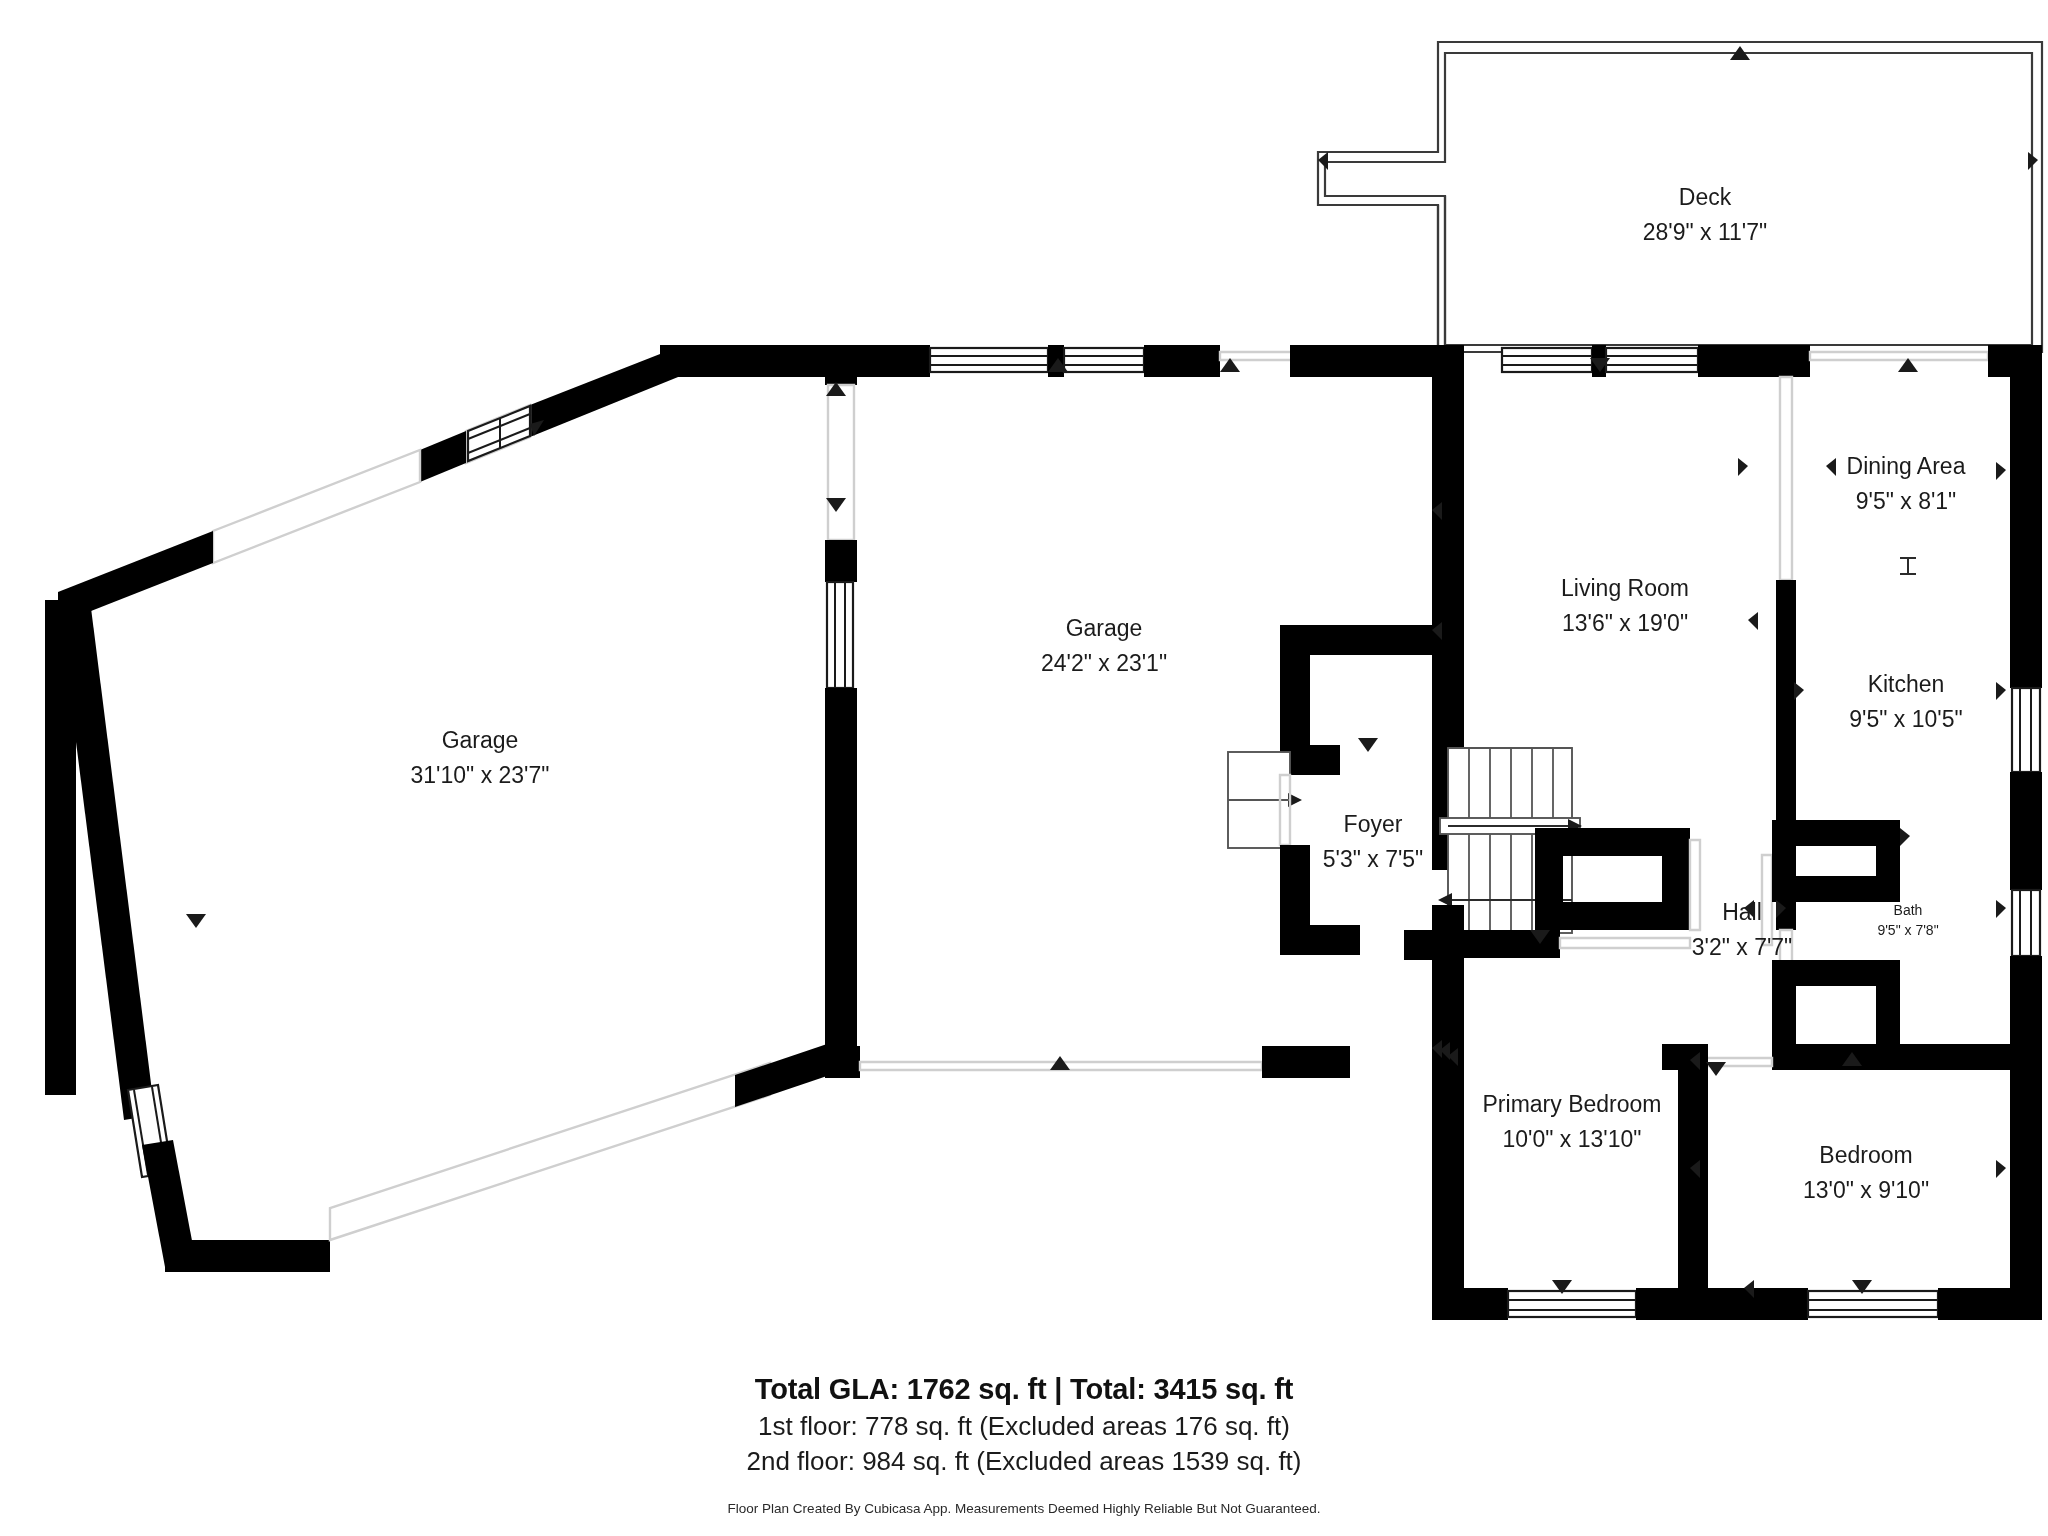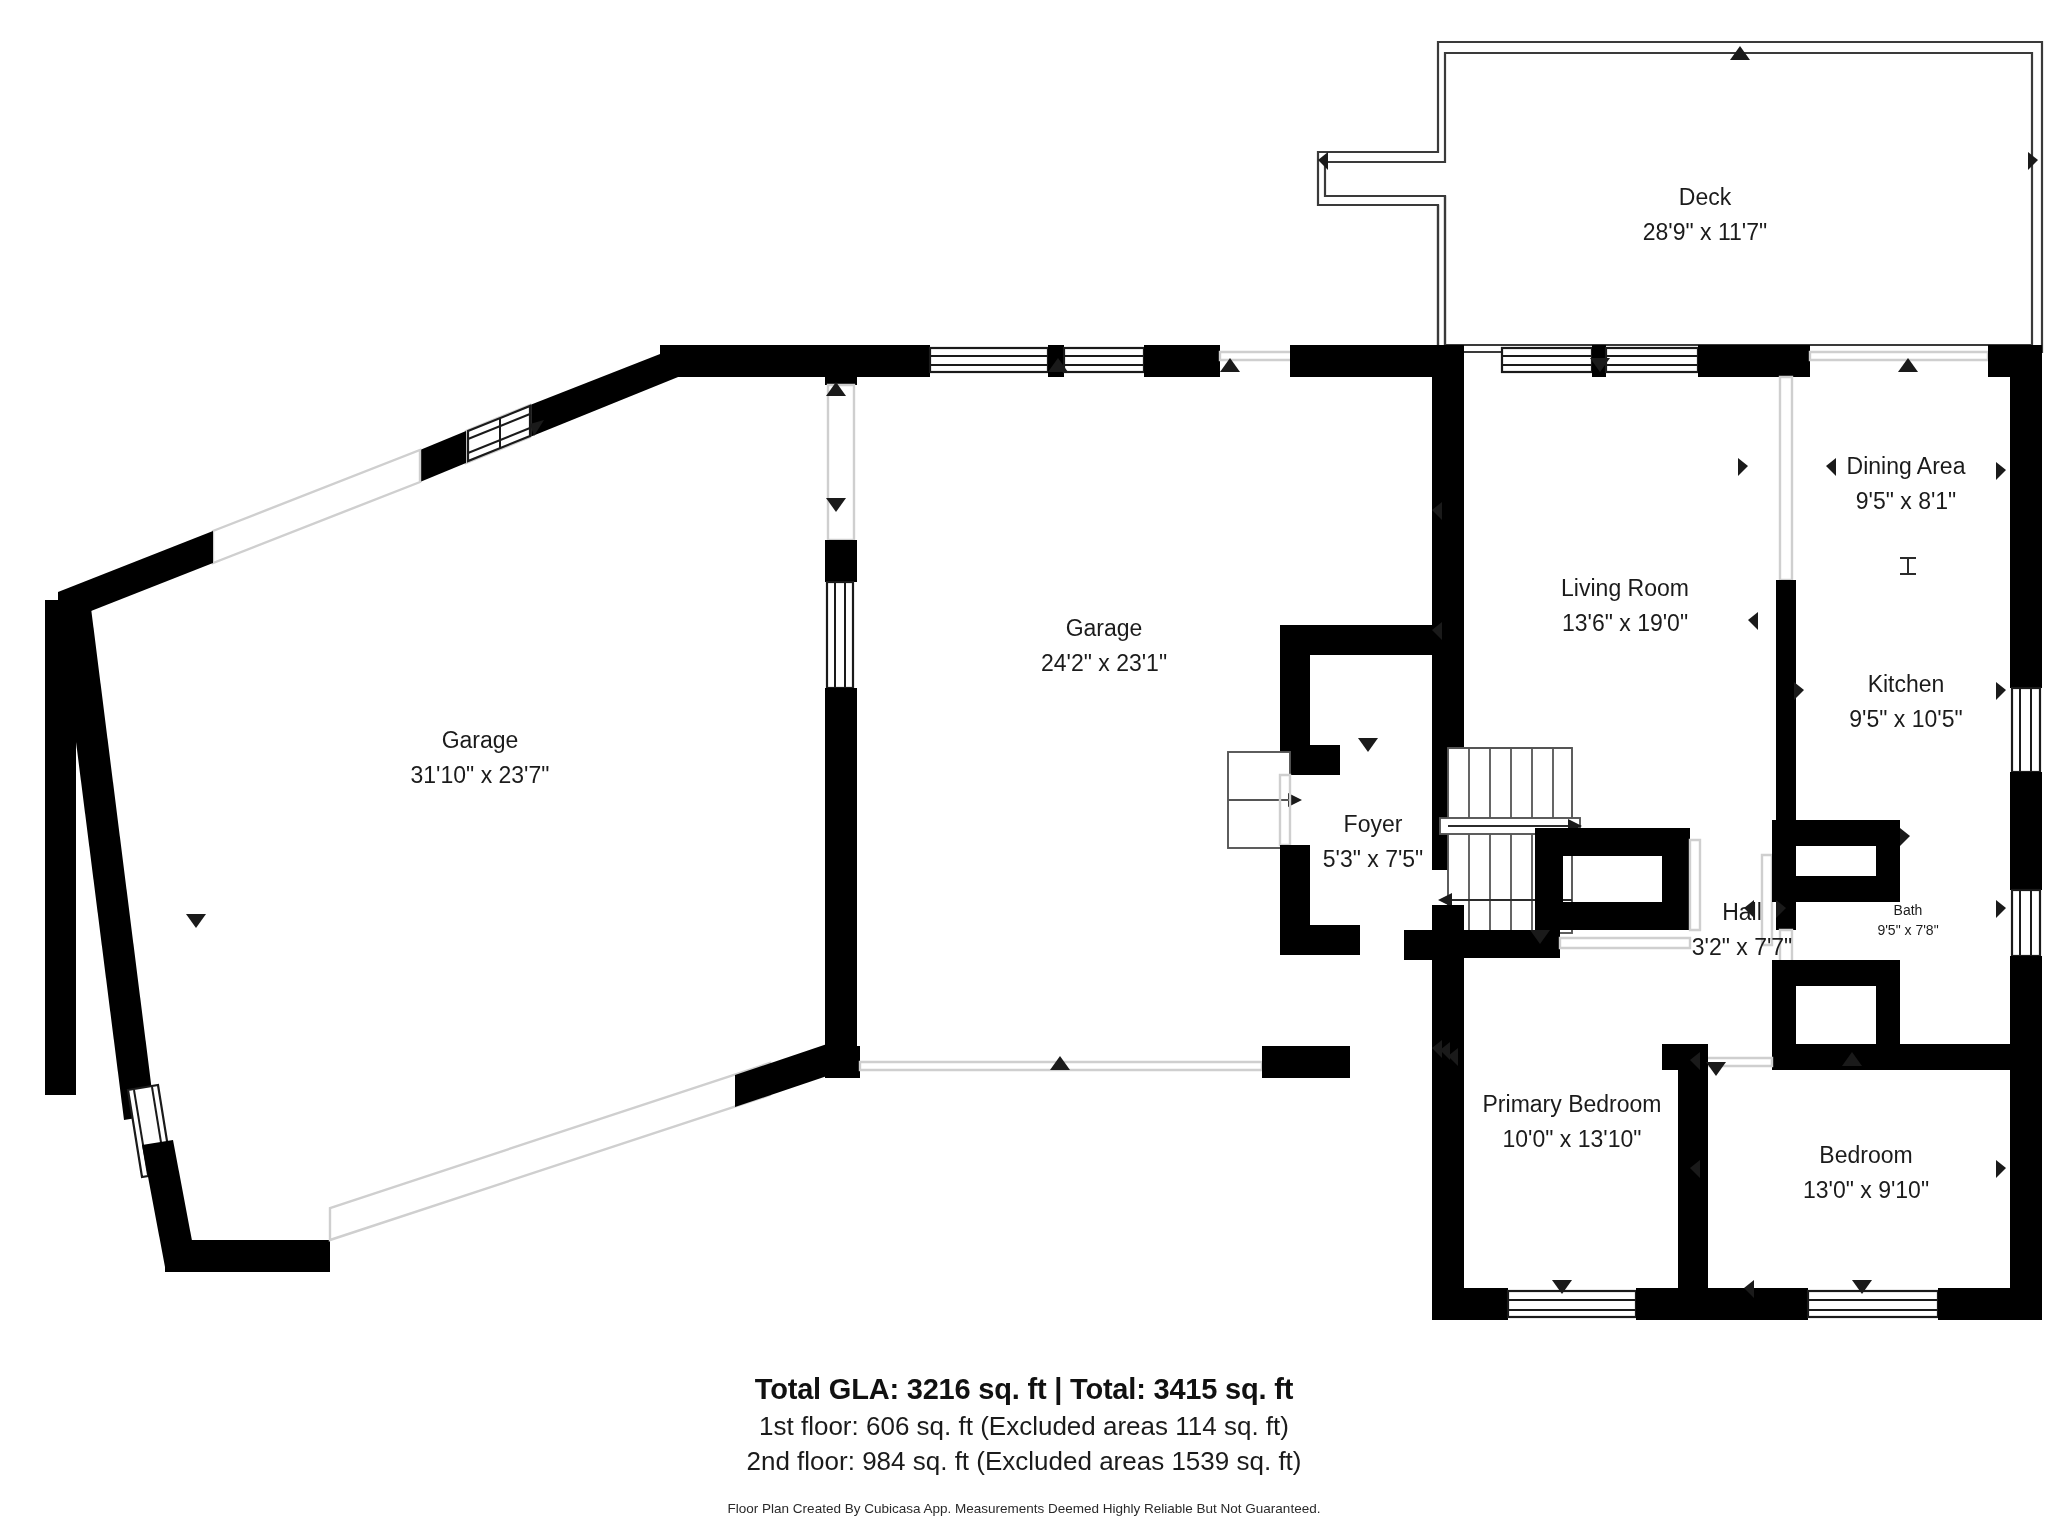--- a/index.html
+++ b/index.html
@@ -362,17 +362,17 @@
       <text class="roomdim" x="1572" y="1147">10'0" x 13'10"</text>
 
       <text class="roomlabel" x="1866" y="1163">Bedroom</text>
       <text class="roomdim" x="1866" y="1198">13'0" x 9'10"</text>
     </g>
 
   </svg>
 </div>
 
 <div id="footer">
-  <div class="line-total">Total GLA: 3216 sq. ft  |  Total: 3415 sq. ft</div>
-  <div class="line-floor">1st floor: 606 sq. ft (Excluded areas 114 sq. ft)</div>
+  <div class="line-total">Total GLA: 1762 sq. ft  |  Total: 3415 sq. ft</div>
+  <div class="line-floor">1st floor: 778 sq. ft (Excluded areas 176 sq. ft)</div>
   <div class="line-floor">2nd floor: 984 sq. ft (Excluded areas 1539 sq. ft)</div>
   <div class="line-credit">Floor Plan Created By Cubicasa App. Measurements Deemed Highly Reliable But Not Guaranteed.</div>
 </div>
 
 </body></html>

